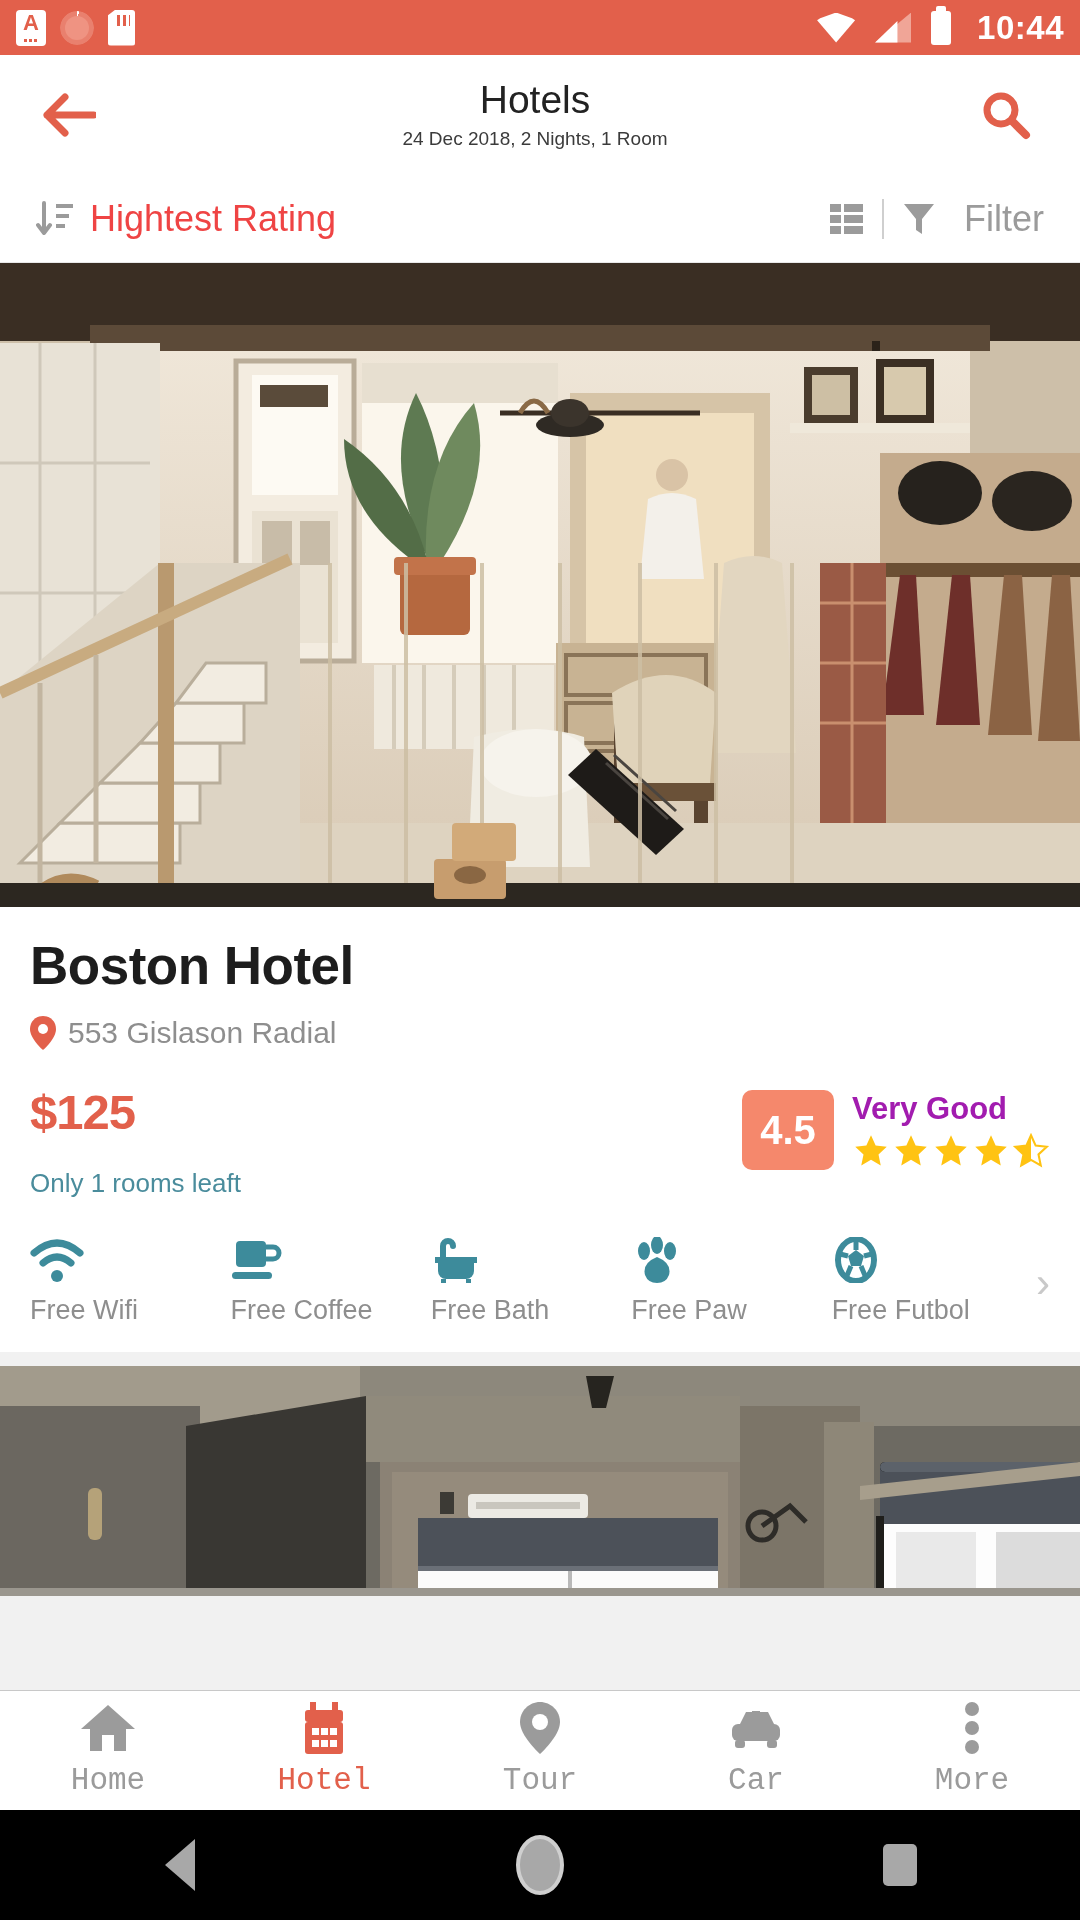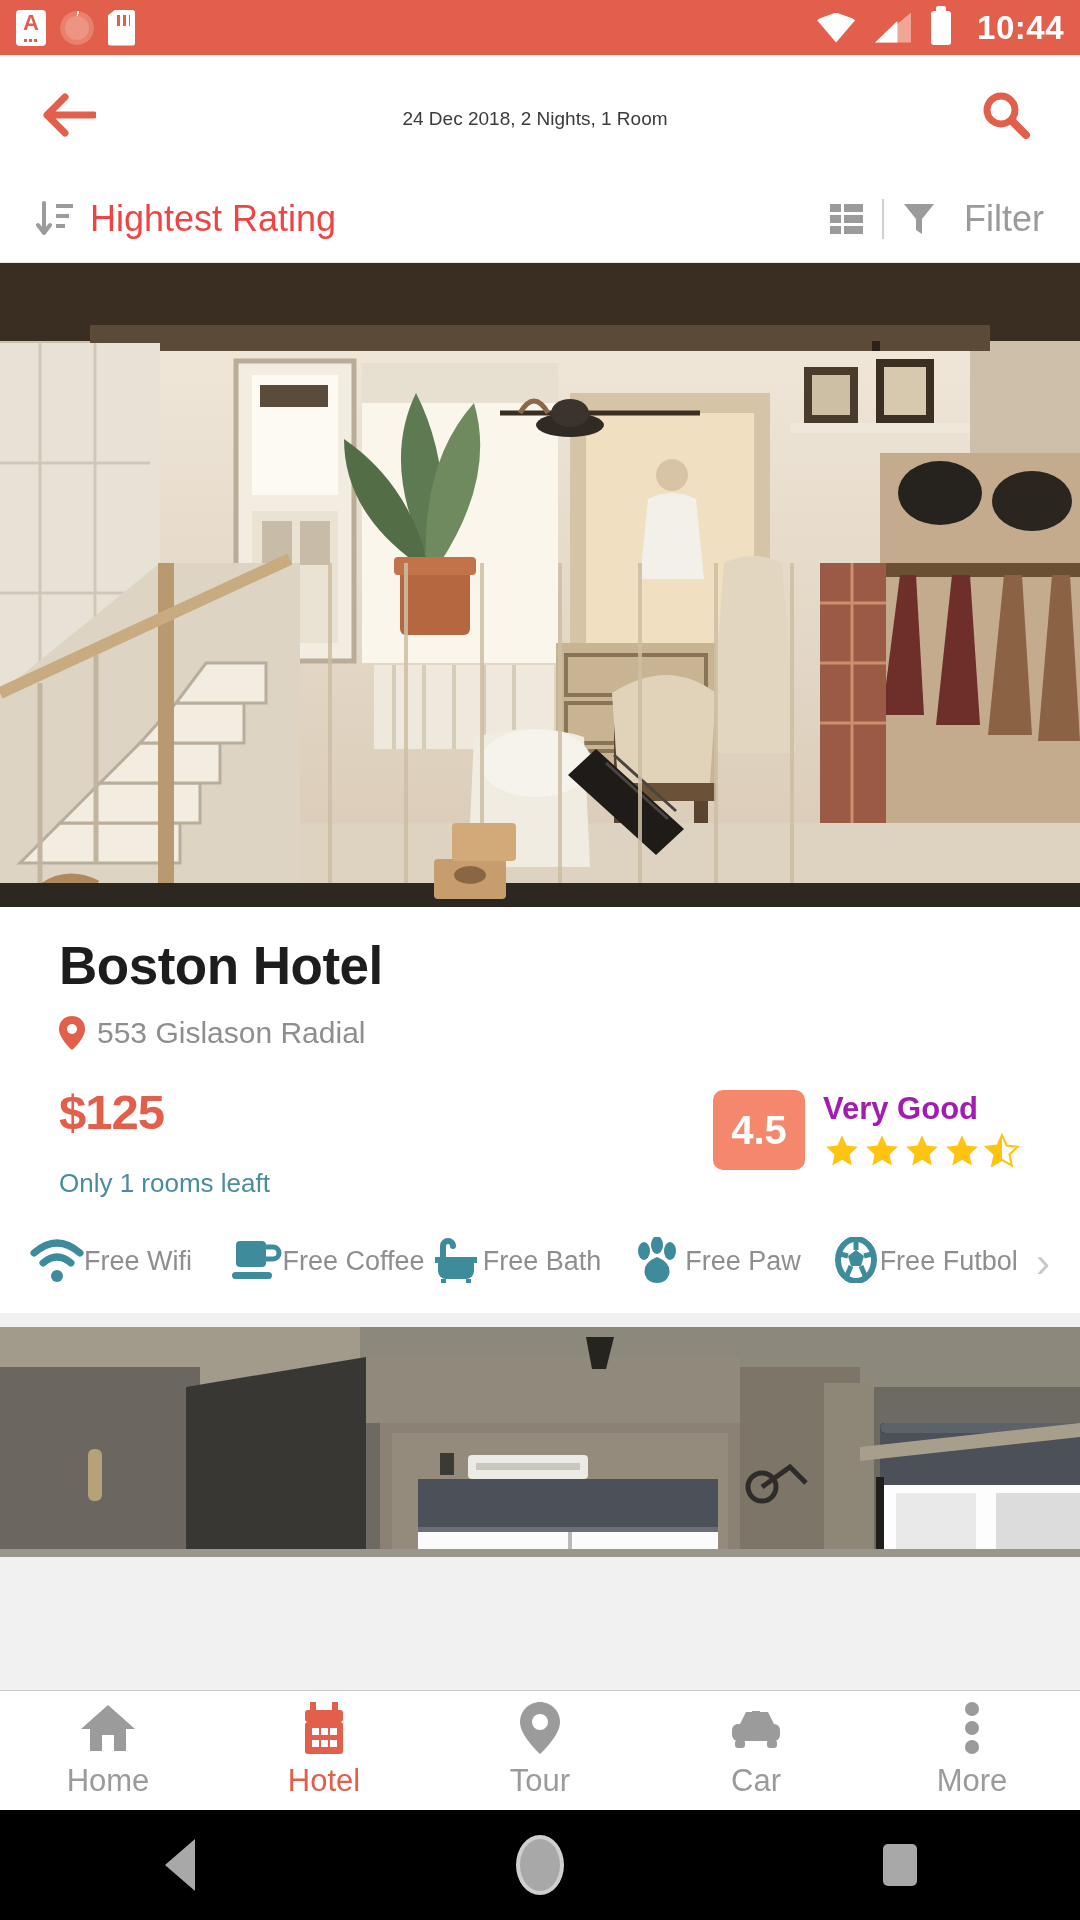--- a/index.html
+++ b/index.html
@@ -96,21 +96,21 @@
 
   
   .list{ position:absolute; top:263px; left:0; right:0; bottom:170px; overflow:hidden; background:#f1f1f1; }
   .card{ background:#fff; margin-bottom:14px; }
   .card-img{ width:100%; display:block; position:relative; }
 
   
   .photo1{ height:644px; background:#55483c; position:relative; overflow:hidden; }
   .photo2{ height:230px; background:#5b5851; position:relative; overflow:hidden; }
 
-  .card-body{ padding:28px 59px 18px; }
+  .card-body{ padding:28px 30px 18px; }
   .hotel-name{ font-size:53px; font-weight:bold; color:#1d1d1d; letter-spacing:-.5px; }
   .hotel-addr{ display:flex; align-items:center; gap:12px; margin-top:20px; }
   .addr-text{ font-size:30px; color:#8e8e8e; }
   .price-row{ display:flex; align-items:flex-start; margin-top:34px; }
   .price-col{ flex:1; }
   .price{ font-size:49px; font-weight:bold; color:#e2604b; letter-spacing:-1px; }
   .rooms{ font-size:26px; color:#4a8c9c; margin-top:28px; }
   .rating-col{ display:flex; align-items:center; gap:18px; padding-top:6px; }
   .rating-badge{
     width:92px; height:80px; background:#f5886c; border-radius:10px;
@@ -118,36 +118,36 @@
     display:flex; align-items:center; justify-content:center;
   }
   .rating-meta{ display:flex; flex-direction:column; align-items:flex-start; gap:6px; }
   .rating-word{ font-size:31px; font-weight:bold; color:#a21caf; }
   .stars{ display:flex; gap:2px; }
 
   
   .amenities{
     display:flex; align-items:flex-start; padding:22px 30px 26px; position:relative;
   }
-  .amenity{ flex:1; display:flex; flex-direction:row; align-items:center; }
+  .amenity{ flex:1; display:flex; flex-direction:column; align-items:flex-start; gap:12px; }
   .amenity-label{ font-size:27px; color:#8e8e8e; white-space:nowrap; }
   .am-ic{ height:44px; display:flex; align-items:flex-end; justify-content:center; color:#3d8b9b; }
   .chev{ align-self:center; color:#c9c9c9; font-size:42px; padding-left:4px; }
 
   
   .scrollbar{
     position:absolute; top:0; right:0; width:8px; height:36px;
     background:#b9b9b9; border-radius:4px;
   }
 
   
   .bottomnav{
     position:absolute; left:0; right:0; bottom:110px; height:120px;
     background:#fff; border-top:1px solid #c8c8c8;
-    display:flex; align-items:center;
+    display:flex; align-items:center;font-family:Liberation Mono, monospace;
   }
   .navitem{
     flex:1; display:flex; flex-direction:column; align-items:center; gap:10px;
   }
   .nav-ic{ height:50px; display:flex; align-items:center; justify-content:center; }
   .nav-label{ font-size:31px; color:#9b9b9b; }
   .navitem.active .nav-label{ color:#e2604b; }
 
   
   .androidnav{
@@ -186,20 +186,21 @@
     </div>
   </div>
 
   <div class="appbar">
     <div class="backbtn">
       <svg width="54" height="44" viewBox="0 0 54 44">
         <path d="M23 4 L5 22 L23 40 M5 22 L52 22" stroke="#e2604b" stroke-width="7" fill="none" stroke-linecap="round" stroke-linejoin="round"></path>
       </svg>
     </div>
     <div class="appbar-titles">
+      <div class="appbar-title">Hotels</div>
       <div class="appbar-sub">24 Dec 2018, 2 Nights, 1 Room</div>
     </div>
     <div class="searchbtn">
       <svg width="52" height="52" viewBox="0 0 52 52">
         <circle cx="21" cy="21" r="14" stroke="#e2604b" stroke-width="7" fill="none"></circle>
         <line x1="32" y1="32" x2="46" y2="46" stroke="#e2604b" stroke-width="8" stroke-linecap="round"></line>
       </svg>
     </div>
   </div>
 

